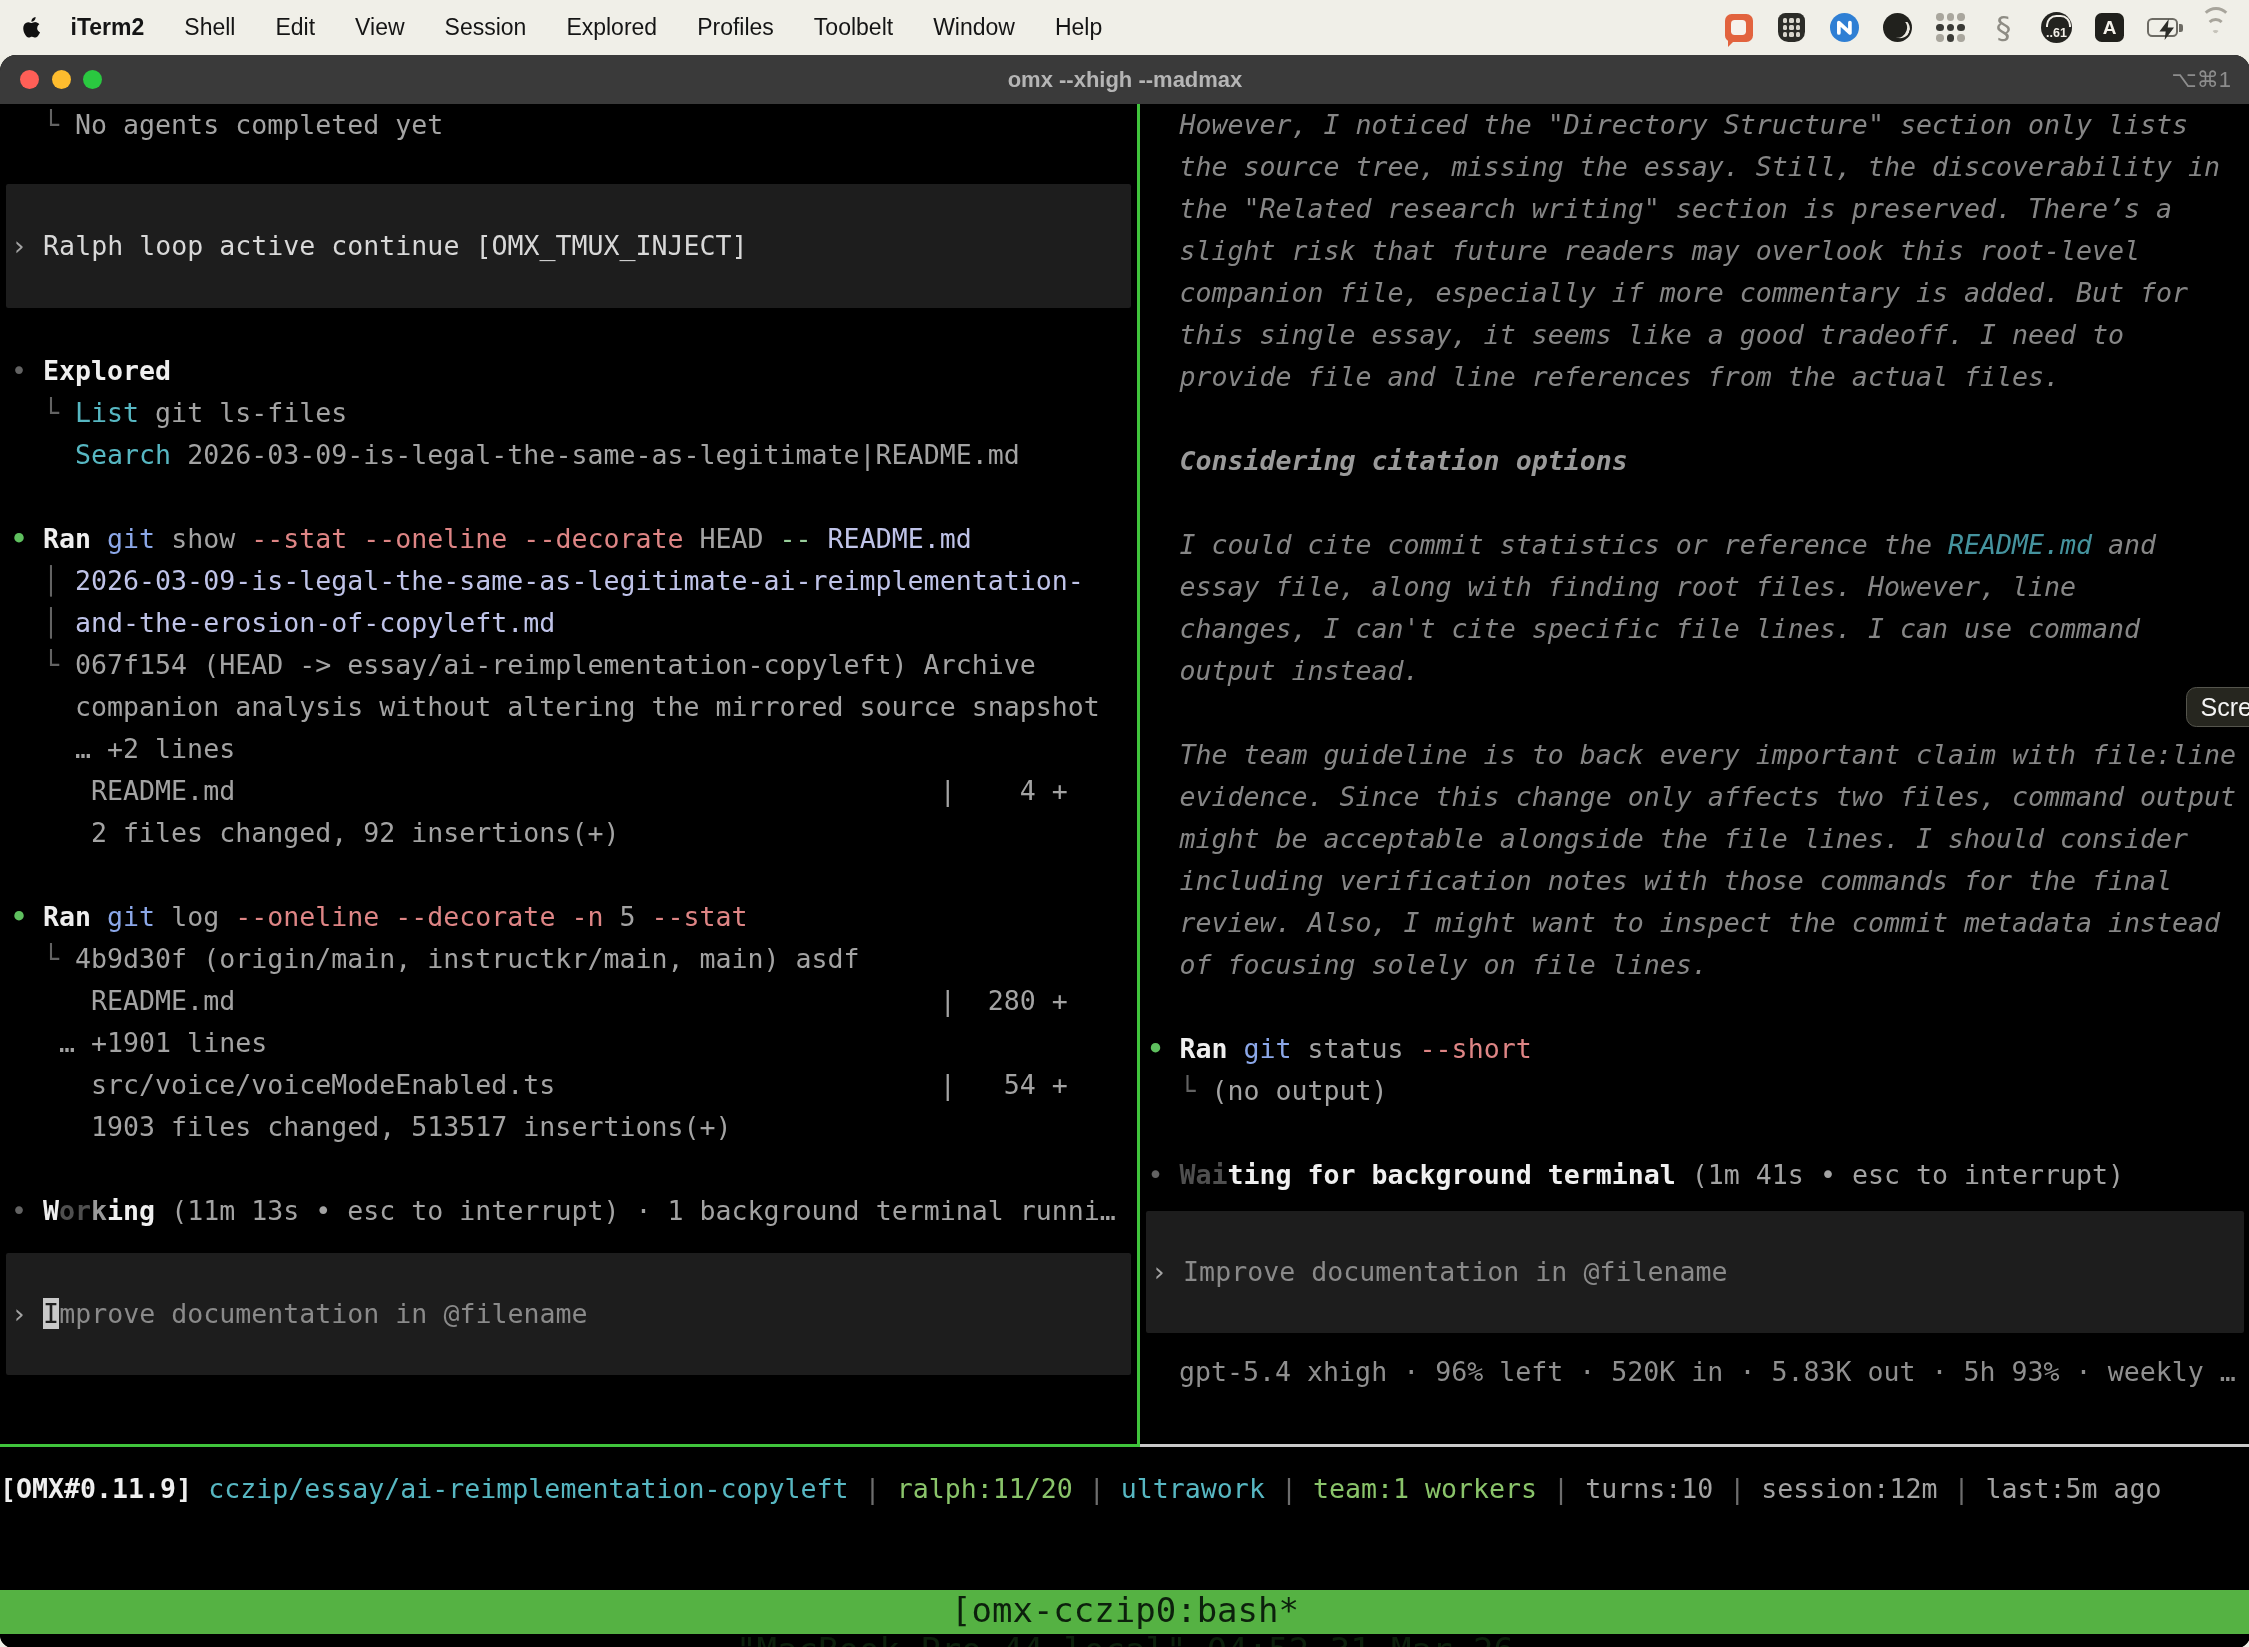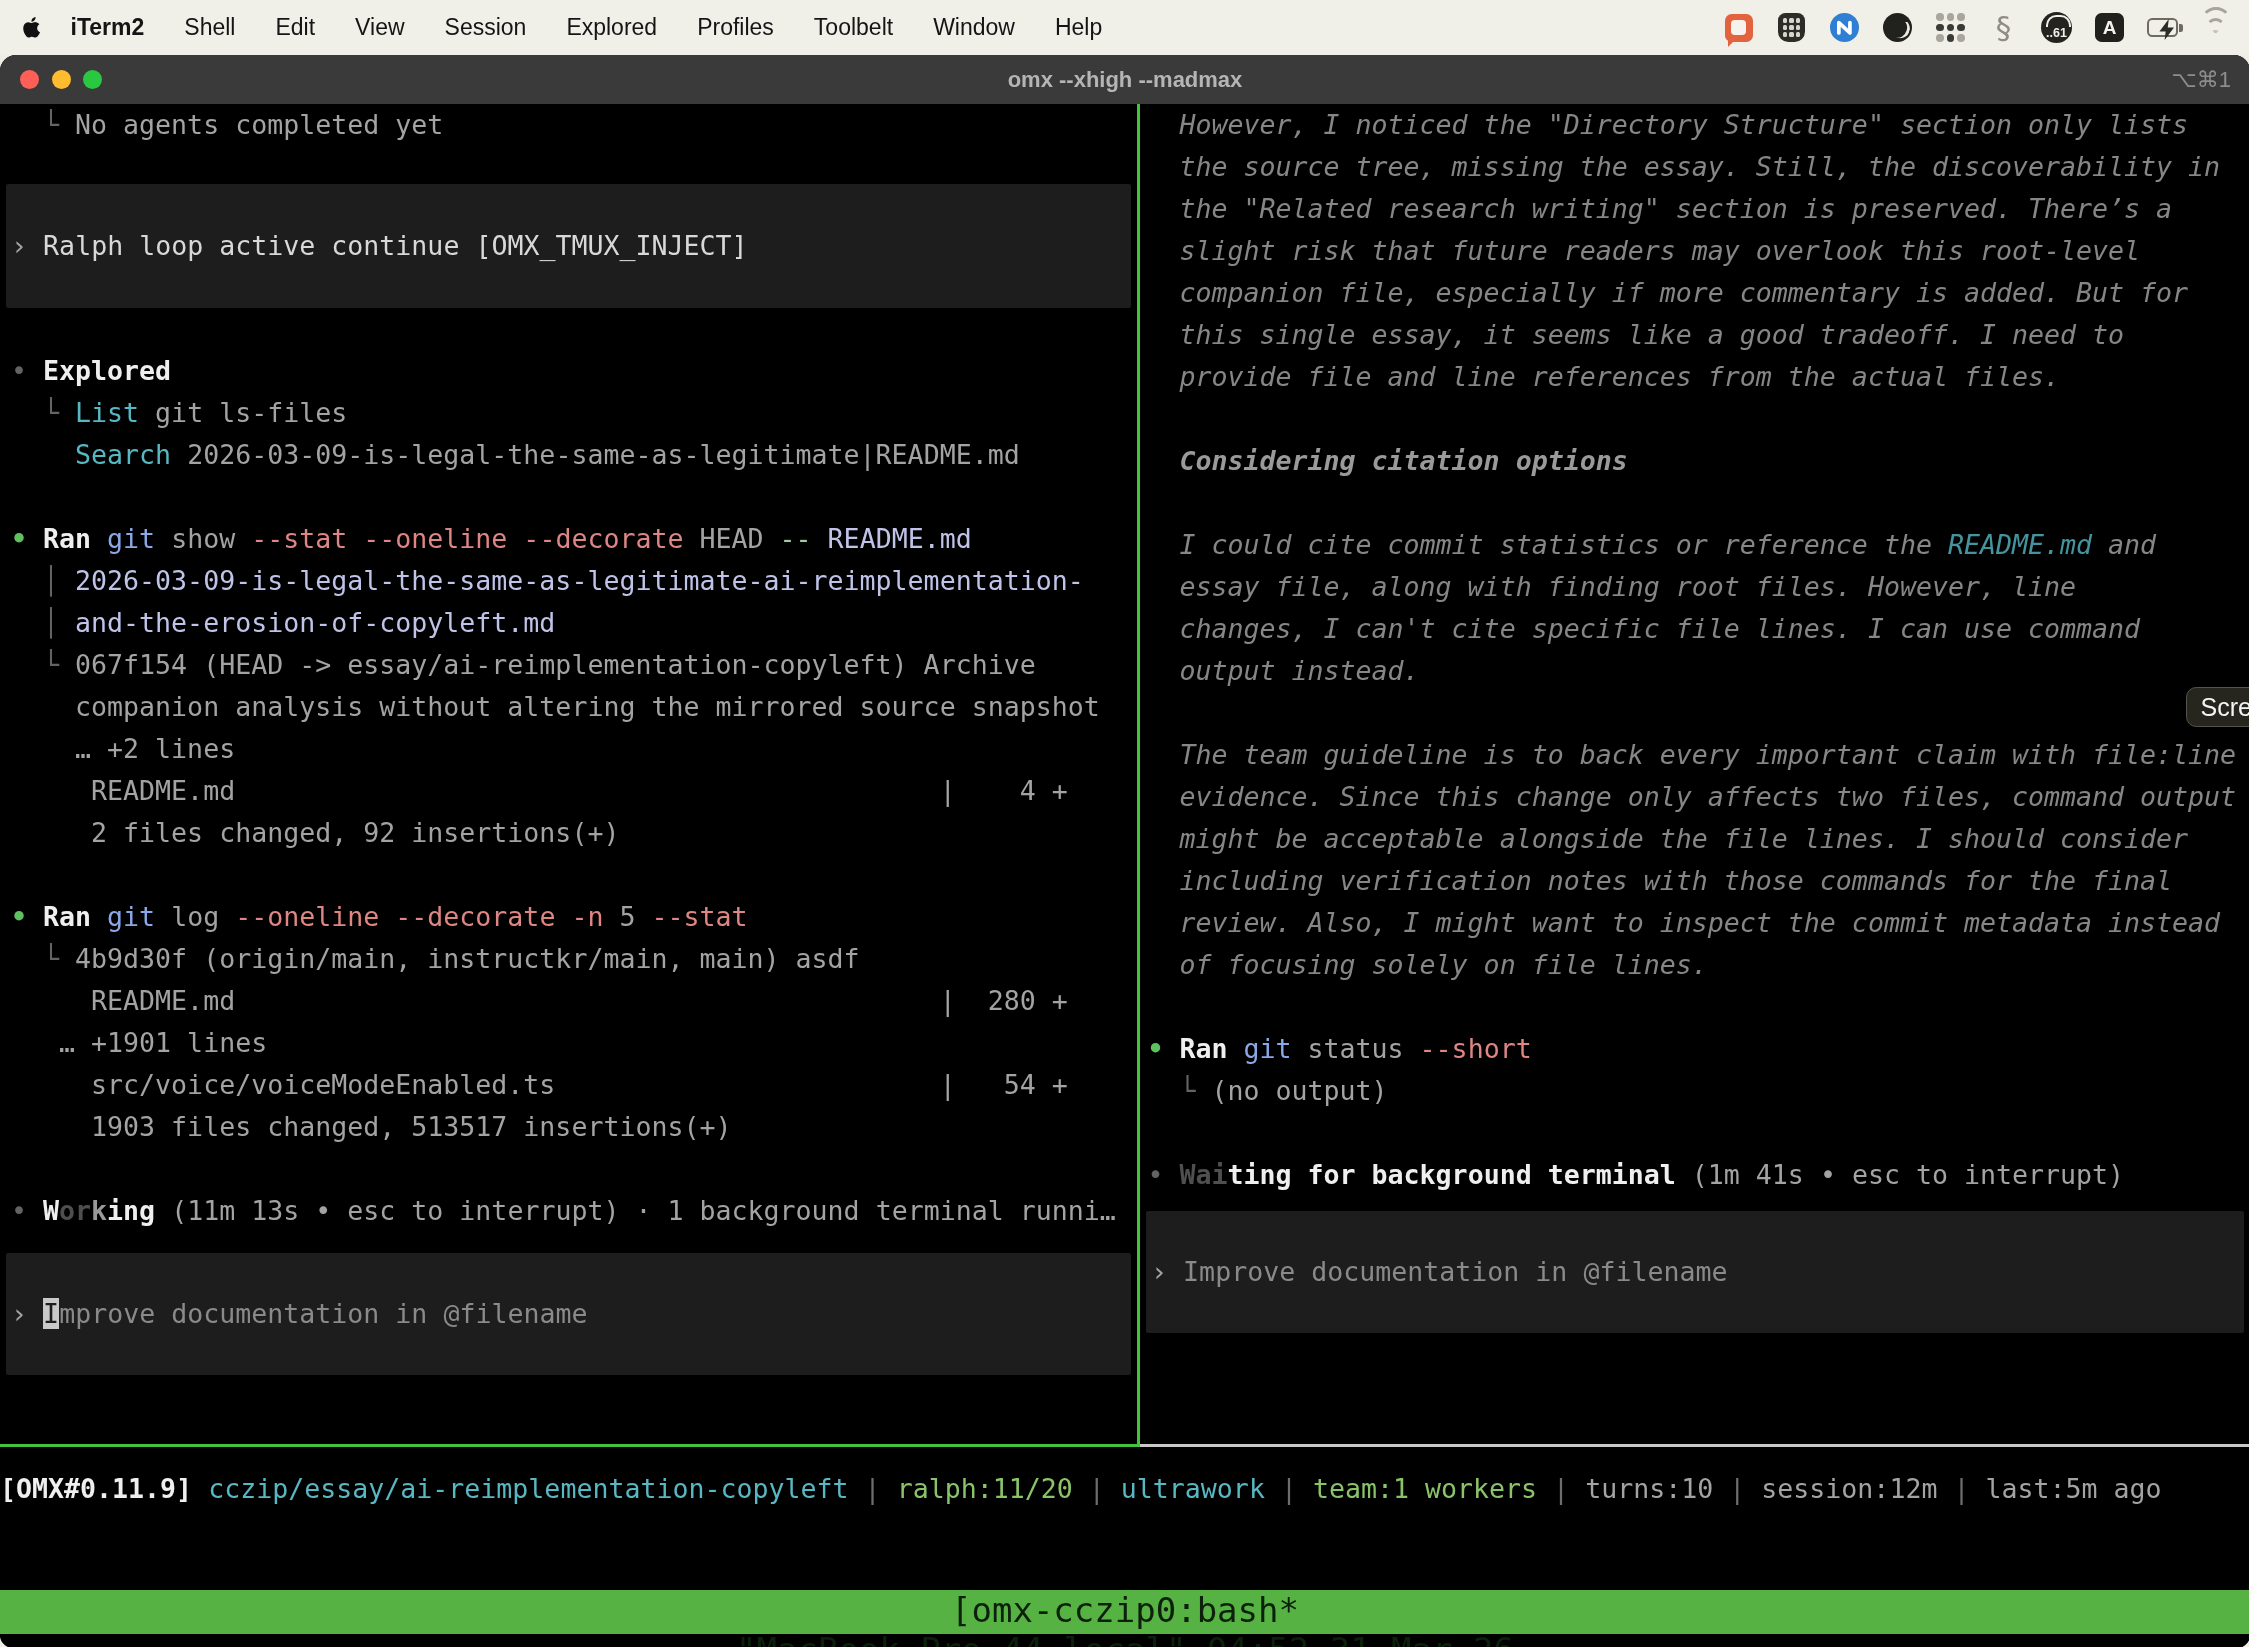--- a/index.html
+++ b/index.html
@@ -277,20 +277,21 @@
           <div class="trow"><span class="c-grnb">• </span><span class="c-wb">Ran </span><span class="c-blue">git </span><span class="c-w">status </span><span class="c-pink">--short</span></div>
           <div class="trow"><span class="c-dim">  └ </span><span class="c-g">(no output)</span></div>
           <div class="trow">&nbsp;</div>
           <div class="trow"><span class="c-dim">• </span><span class="c-shd">Wai</span><span class="c-wb">ting for background terminal</span><span class="c-g"> (1m 41s • esc to interrupt)</span></div>
         </div>
       <div class="tbox box-prompt">
         <div>
             <div class="trow"><span class="c-g">› </span><span class="c-ph">Improve documentation in @filename</span></div>
           </div>
       </div>
+      <div class="trow statusrow">gpt-5.4 xhigh · 96% left · 520K in · 5.83K out · 5h 93% · weekly …</div>
     </div>
 
     <div class="divider-v"></div>
     <div class="hline-l"></div>
     <div class="hline-r"></div>
 
     <div class="omx-row">
         <div class="trow"><span class="c-wb">[OMX#0.11.9] </span><span class="c-cyan">cczip/essay/ai-reimplementation-copyleft</span><span class="c-pipe"> | </span><span class="c-grn2">ralph:11/20</span><span class="c-pipe"> | </span><span class="c-cyan">ultrawork</span><span class="c-pipe"> | </span><span class="c-grn2">team:1 workers</span><span class="c-pipe"> | </span><span class="c-g">turns:10</span><span class="c-pipe"> | </span><span class="c-g">session:12m</span><span class="c-pipe"> | </span><span class="c-g">last:5m ago</span></div>
       </div>
 

